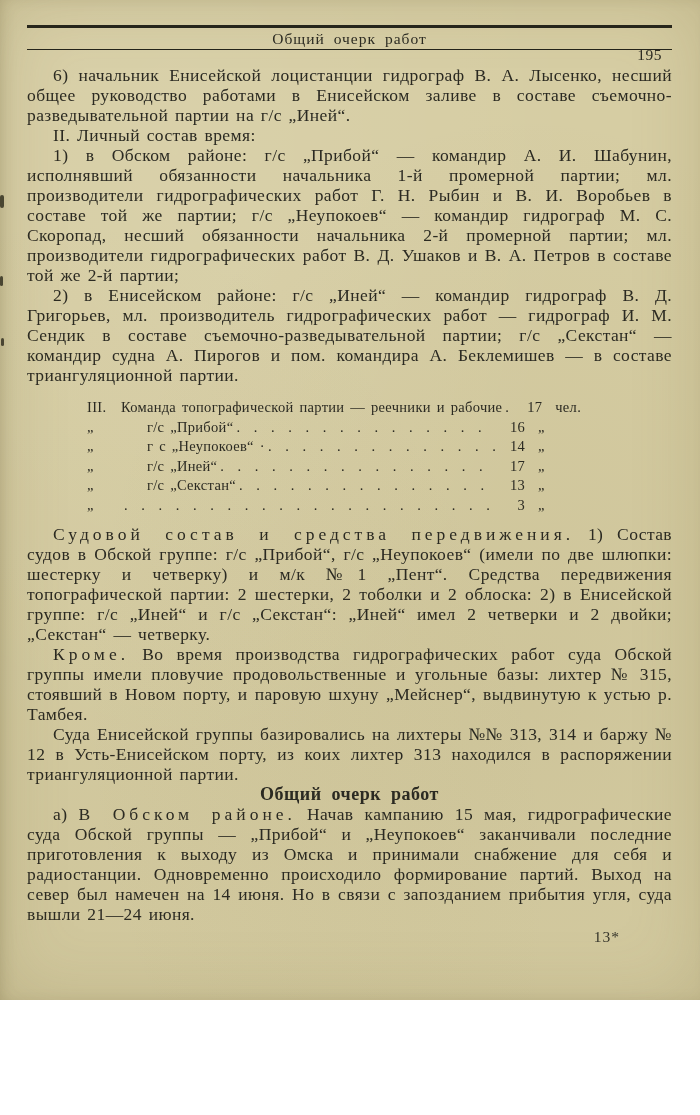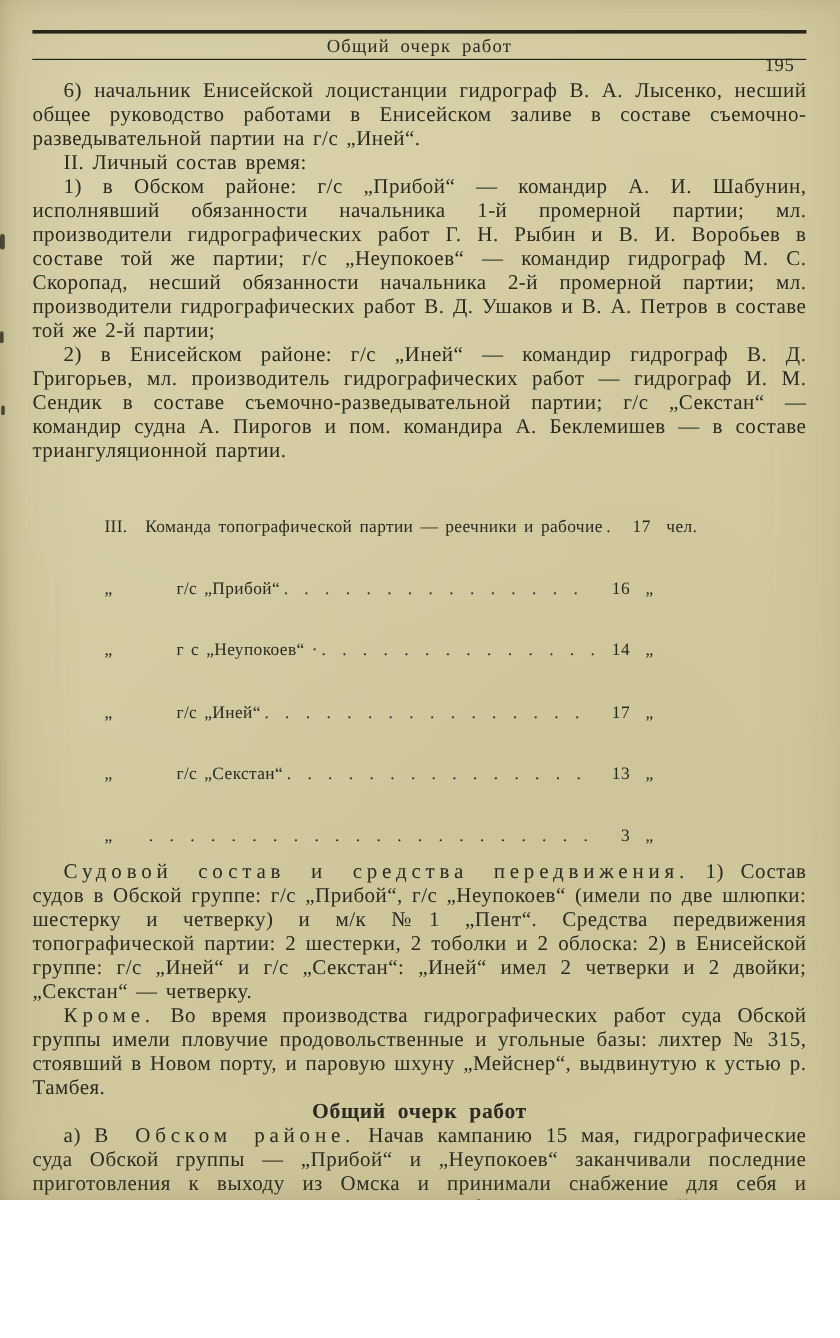--- a/index.html
+++ b/index.html
@@ -60,21 +60,21 @@
   .roster-row { display:flex; align-items:flex-end; }
   .r-num { flex:none; width:34px; }
   .r-label { flex:none; white-space:nowrap; }
   .r-label.indent { padding-left:26px; }
   .r-leader { flex:1; overflow:hidden; white-space:nowrap; margin:0 3px; min-width:8px; }
   .r-leader::before {
     content:". . . . . . . . . . . . . . . . . . . . . . . . . . . . . . . . . . . . . . . .";
     letter-spacing:2px; word-spacing:6px;
   }
   .r-value { flex:none; width:26px; text-align:right; }
-  .r-unit { flex:none; width:48px; padding-left:13px;margin-top:32px; }
+  .r-unit { flex:none; width:48px; padding-left:13px; }
 
   
   .section-title {
     text-align:center;
     font-weight:bold;
     font-size:18px;
     letter-spacing:0.5px; word-spacing:5px;
     margin:24px 0 19px;
     text-indent:0 !important;
   }
@@ -156,20 +156,21 @@
           <span class="r-leader"></span>
           <span class="r-value">3</span>
           <span class="r-unit">„</span>
         </div>
       </div>
 
       <p><span class="spread">Судовой состав и средства передвижения.</span><span> 1) Состав судов в Обской группе: г/с „Прибой“, г/с „Неупокоев“ (имели по две шлюпки: шестерку и четверку) и м/к №1 „Пент“. Средства передвижения топографической партии: 2 шестерки, 2 тоболки и 2 облоска: 2) в Енисейской группе: г/с „Иней“ и г/с „Секстан“: „Иней“ имел 2 четверки и 2 двойки; „Секстан“ — четверку.</span></p>
 
       <p><span class="spread">Кроме.</span><span> Во время производства гидрографических работ суда Обской группы имели пловучие продовольственные и угольные базы: лихтер № 315, стоявший в Новом порту, и паровую шхуну „Мейснер“, выдвинутую к устью р. Тамбея.</span></p>
 
+      <p>Суда Енисейской группы базировались на лихтеры №№ 313, 314 и баржу № 12 в Усть-Енисейском порту, из коих лихтер 313 находился в распоряжении триангуляционной партии.</p>
 
       <p class="section-title">Общий очерк работ</p>
 
       <p><span>а) </span><span class="spread">В Обском районе.</span><span> Начав кампанию 15 мая, гидрографические суда Обской группы — „Прибой“ и „Неупокоев“ заканчивали последние приготовления к выходу из Омска и принимали снабжение для себя и радиостанции. Одновременно происходило формирование партий. Выход на север был намечен на 14 июня. Но в связи с запозданием прибытия угля, суда вышли 21—24 июня.</span></p>
 
       <div class="footer-mark">13*</div>
 
     </div>
   </div>
 </div>

